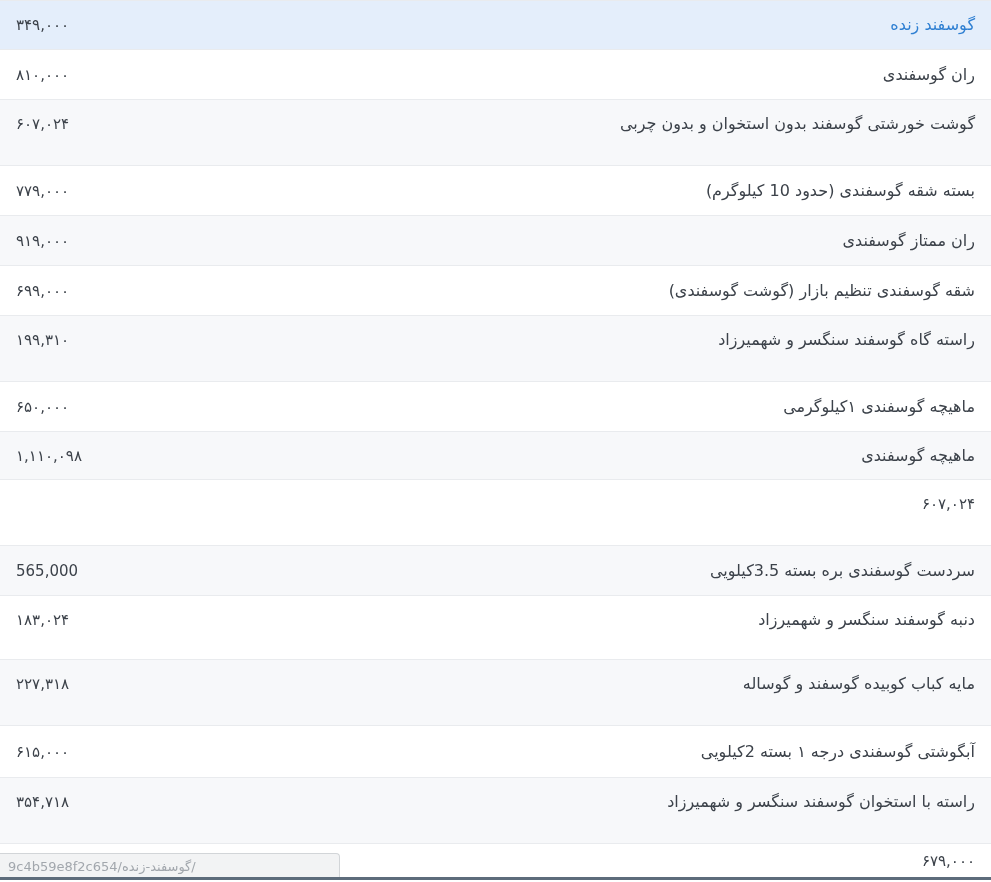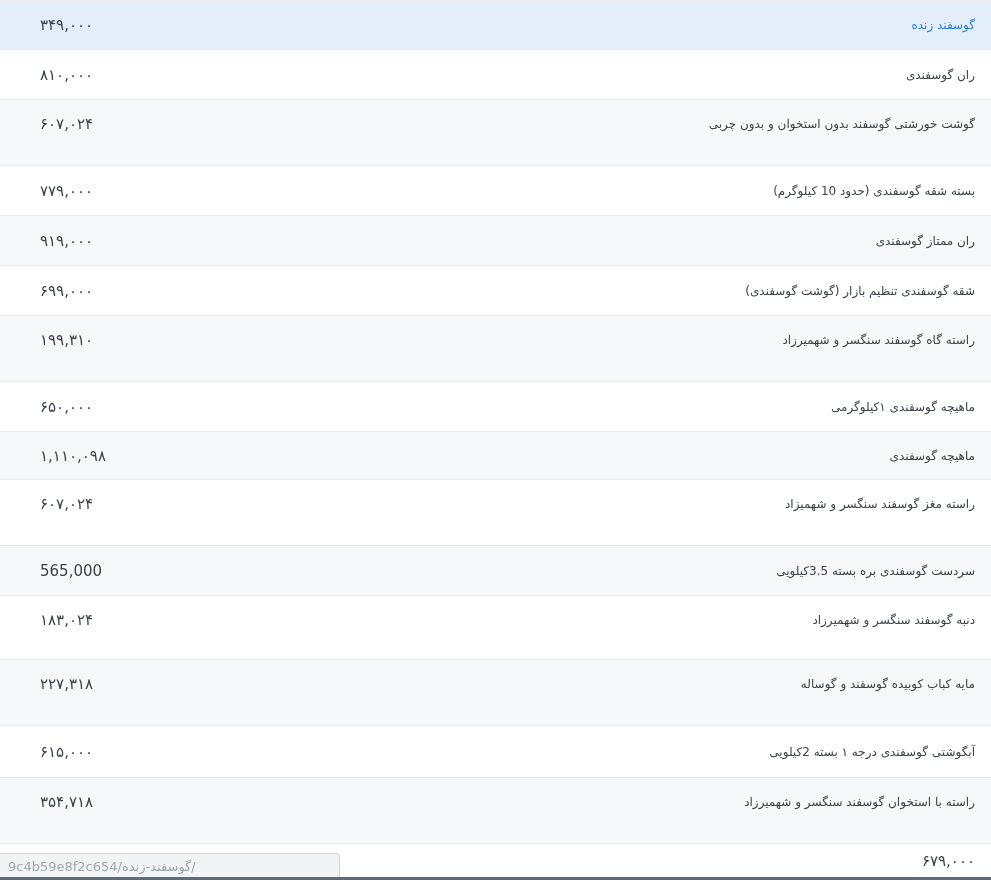--- a/index.html
+++ b/index.html
@@ -21,23 +21,23 @@
     border-bottom:1px solid var(--divider,#e9ebee);
     padding:0 16px;
     background:#ffffff;
   }
   .row.tall{
     align-items:flex-start;
     padding-top:13px;
   }
   .row.stripe{ background:var(--stripe,#f7f8fa); }
   .row.highlight{ background:var(--highlight,#e4eefb); }
-  .cell{ line-height:22px; white-space:nowrap;margin-left:24px; }
+  .cell{ line-height:22px; white-space:nowrap; }
   .cell.name{
-    font-size:12px;
+    font-size:16px;
     color:var(--text,#3c424a);
   }
   .row.highlight .cell.name{ color:var(--accent,#2e7fd2); }
   .cell.price{
     font-size:15px;
     color:var(--text,#3c424a);
     direction:ltr;
     position:relative;
     z-index:5;
   }
@@ -110,21 +110,20 @@
   </div>
     <div class="row" style="height: 50px;">
     <div class="cell name">ماهیچه گوسفندی ۱کیلوگرمی</div>
     <div class="cell price">۶۵۰,۰۰۰</div>
   </div>
     <div class="row stripe" style="height: 48px;">
     <div class="cell name">ماهیچه گوسفندی</div>
     <div class="cell price">۱,۱۱۰,۰۹۸</div>
   </div>
     <div class="row tall" style="height: 66px;">
-    <div class="cell name">راسته مغز گوسفند سنگسر و شهمیزاد</div>
     <div class="cell price">۶۰۷,۰۲۴</div>
   </div>
     <div class="row stripe" style="height: 50px;">
     <div class="cell name">سردست گوسفندی بره بسته 3.5کیلویی</div>
     <div class="cell price">565,000</div>
   </div>
     <div class="row tall" style="height: 64px;">
     <div class="cell name">دنبه گوسفند سنگسر و شهمیرزاد</div>
     <div class="cell price">۱۸۳,۰۲۴</div>
   </div>

